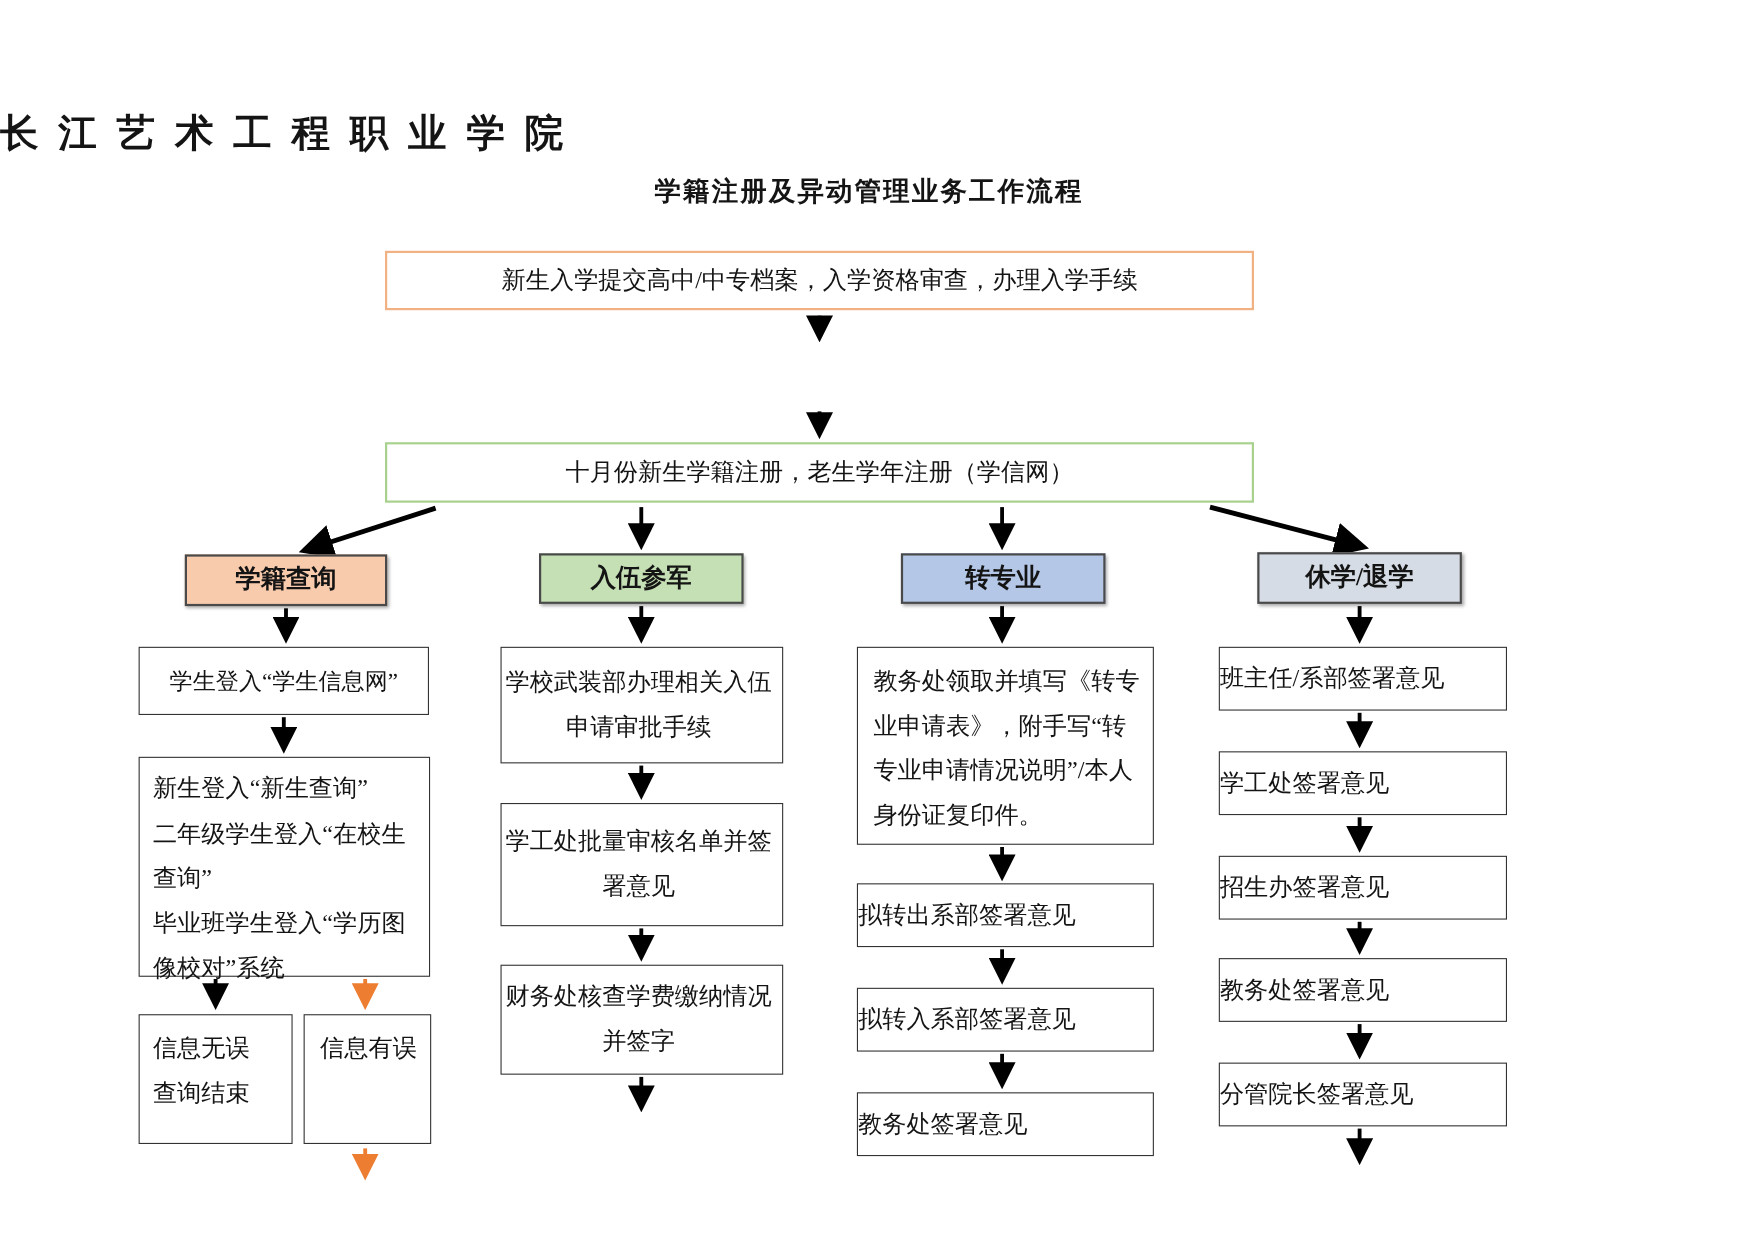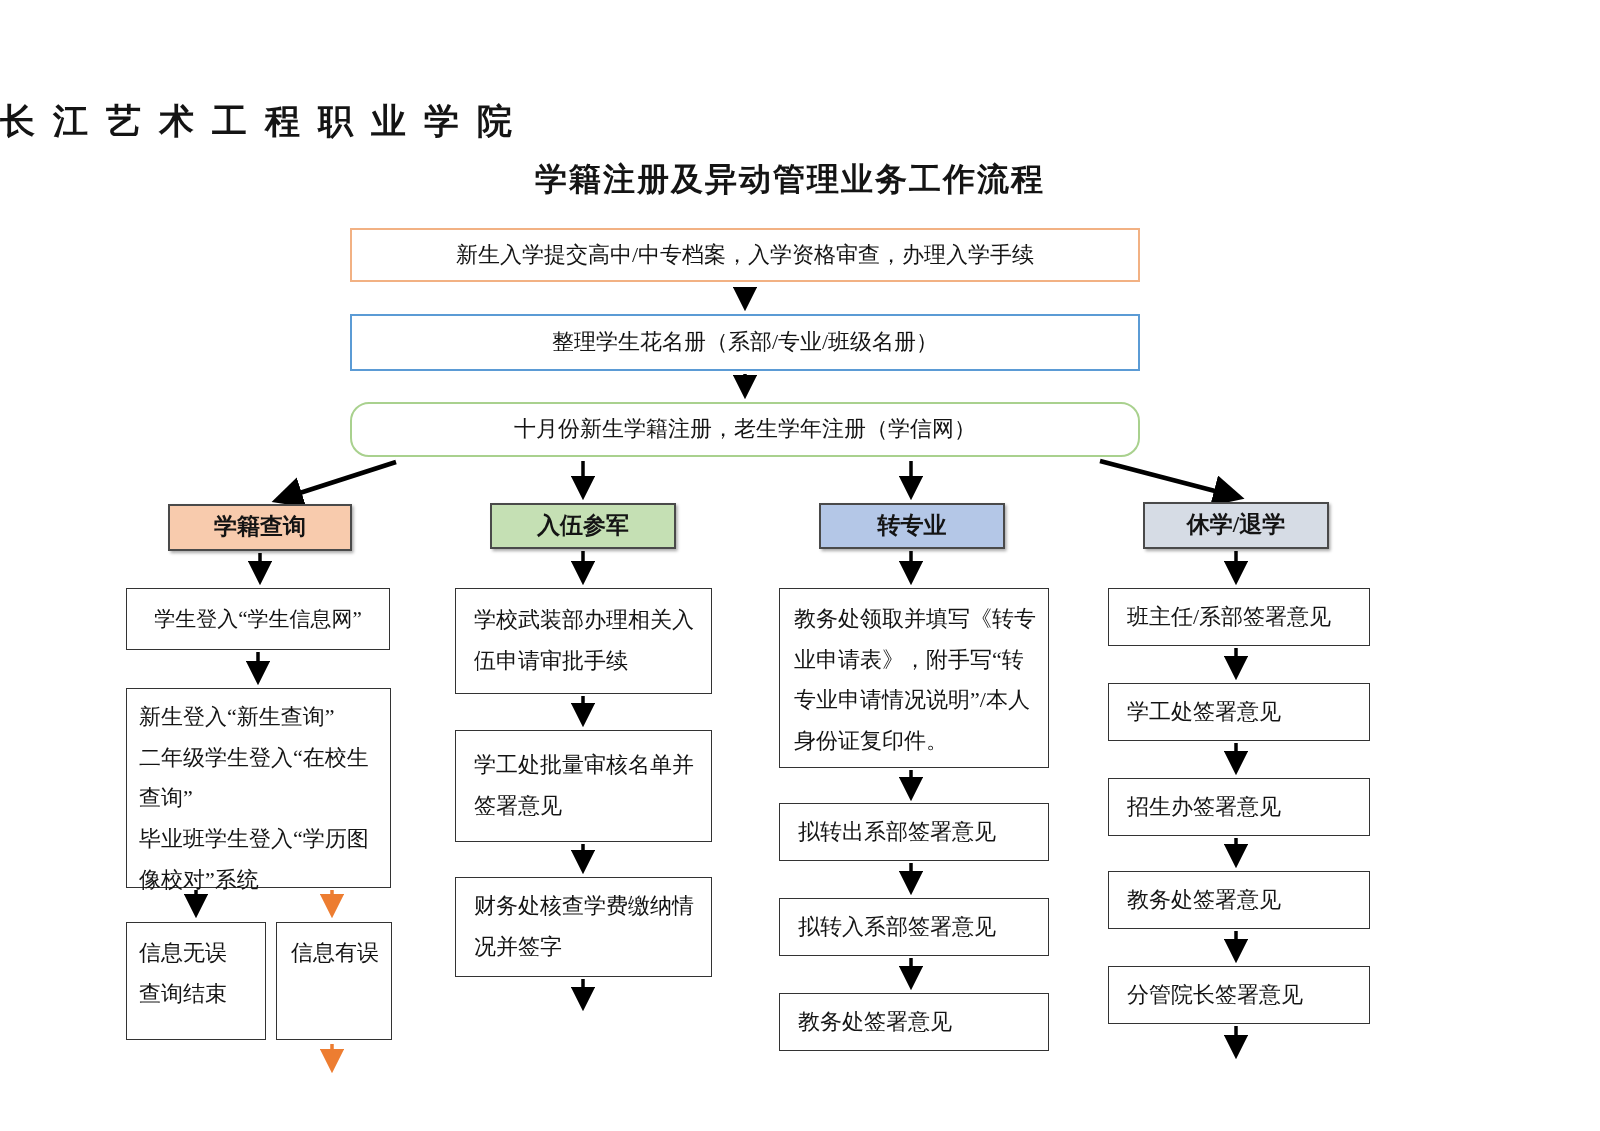--- a/index.html
+++ b/index.html
@@ -6,42 +6,42 @@
   .canvas{
     position:relative;width:1600px;height:1131px;background:#ffffff;
     font-family:"Liberation Serif","DejaVu Serif",serif;color:#141414;overflow:hidden;
   }
   .title{
     position:absolute;top:98px;left:0;width:1590px;text-align:left;
     font-size:35px;font-weight:600;letter-spacing:18px;white-space:nowrap;
   }
   .subtitle{
     position:absolute;top:158px;left:0;width:1580px;text-align:center;
-    font-size:32px;font-weight:700;letter-spacing:2px;white-space:nowrap;
+    font-size:24px;font-weight:700;letter-spacing:2px;white-space:nowrap;
   }
   .box{
     position:absolute;box-sizing:border-box;background:#ffffff;
     border:1.5px solid #333333;display:flex;align-items:center;
     font-size:22px;line-height:1.85;
   }
   .centered{justify-content:center;text-align:center;}
   .step{border-width:2px;}
   .step1{border-color:#F2B183;}
   .step2{border-color:#5B9BD5;}
   .step3{border-color:#A9D18E;}
   .hdr{
     border:2px solid #4a4a4a;font-weight:700;font-size:23px;
     justify-content:center;text-align:right;box-shadow:1.5px 2px 3px rgba(0,0,0,0.35);
   }
   .hdr1{background:#F8CBAD;}
   .hdr2{background:#C5E0B4;}
   .hdr3{background:#B4C7E7;}
   .hdr4{background:#D6DCE5;}
   .ml{white-space:pre-line;align-items:flex-start;padding:8px 12px;}
-  .sl{padding-left:18px;}
+  .sl{text-align:center;}
   .topline{align-items:flex-start;padding-top:10px;padding-left:14px;}
   .nowrap{white-space:nowrap;}
   .arrows{position:absolute;left:0;top:0;z-index:0;pointer-events:none;}
   .boxlayer{position:absolute;left:0;top:0;z-index:1;width:100%;height:100%;}
   .boxlayer .box{z-index:1;}
 </style>
 </head>
 <body>
 
 <div class="canvas">
@@ -86,23 +86,22 @@
     </g>
   </svg>
 
   <div class="boxlayer">
 
     <div class="title">长江艺术工程职业学院</div>
     <div class="subtitle">学籍注册及异动管理业务工作流程</div>
 
     <div class="box step step1 centered" style="left:350px;top:228px;width:790px;height:54px;">新生入学提交高中/中专档案，入学资格审查，办理入学手续</div>
 
-    <div class="box step step2 centered" style="left:350px;top:314px;width:790px;height:57px;">整理学生花名册（系部/专业/班级名册）</div>
 
-    <div class="box step step3 centered" style="left:350px;top:402px;width:790px;height:55px;border-radius:19px;">十月份新生学籍注册，老生学年注册（学信网）</div>
+    <div class="box step step3 centered" style="left:350px;top:402px;width:790px;height:55px;">十月份新生学籍注册，老生学年注册（学信网）</div>
 
     <div class="box hdr hdr1" style="left:168px;top:504px;width:184px;height:47px;">学籍查询</div>
     <div class="box hdr hdr3" style="left:819px;top:503px;width:186px;height:46px;">转专业</div>
     <div class="box hdr hdr2" style="left:490px;top:503px;width:186px;height:46px;">入伍参军</div>
     <div class="box hdr hdr4" style="left:1143px;top:502px;width:186px;height:47px;">休学/退学</div>
 
     <div class="box centered nowrap" style="left:126px;top:588px;width:264px;height:62px;font-size:21px;">学生登入“学生信息网”</div>
     <div class="box ml" style="left:126px;top:688px;width:265px;height:200px;">新生登入“新生查询”
 二年级学生登入“在校生查询”
 毕业班学生登入“学历图像校对”系统</div>

